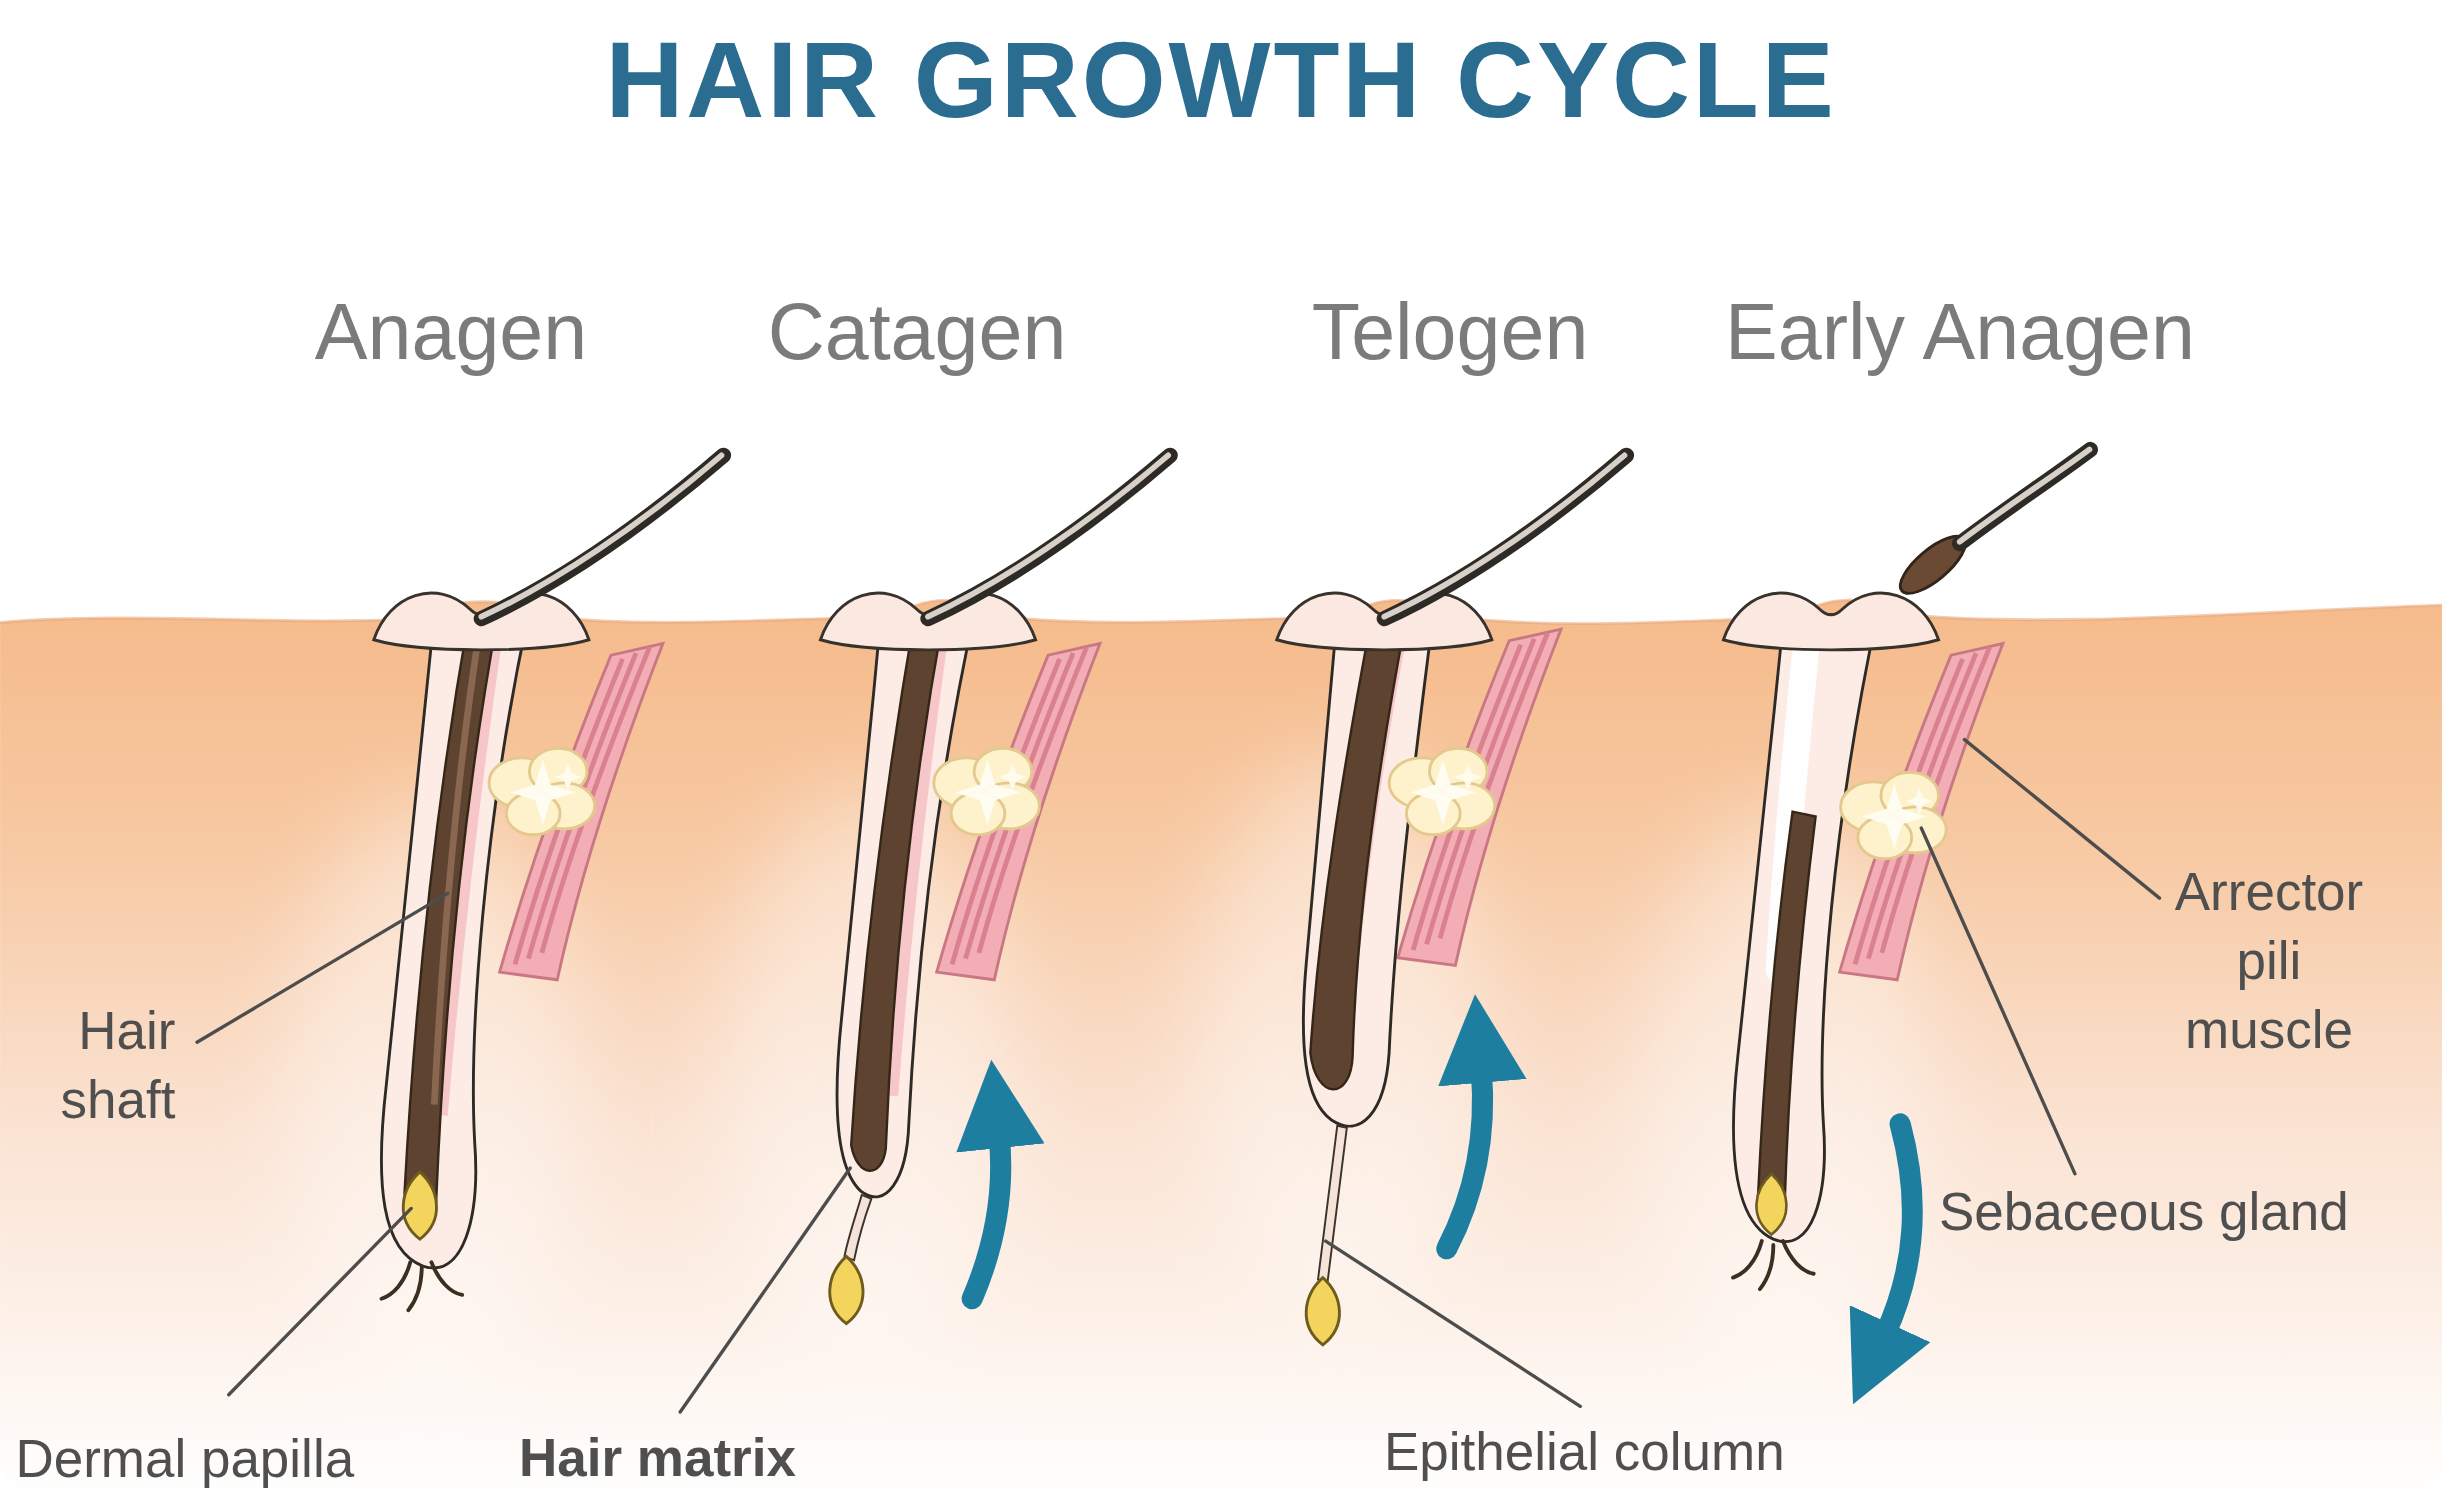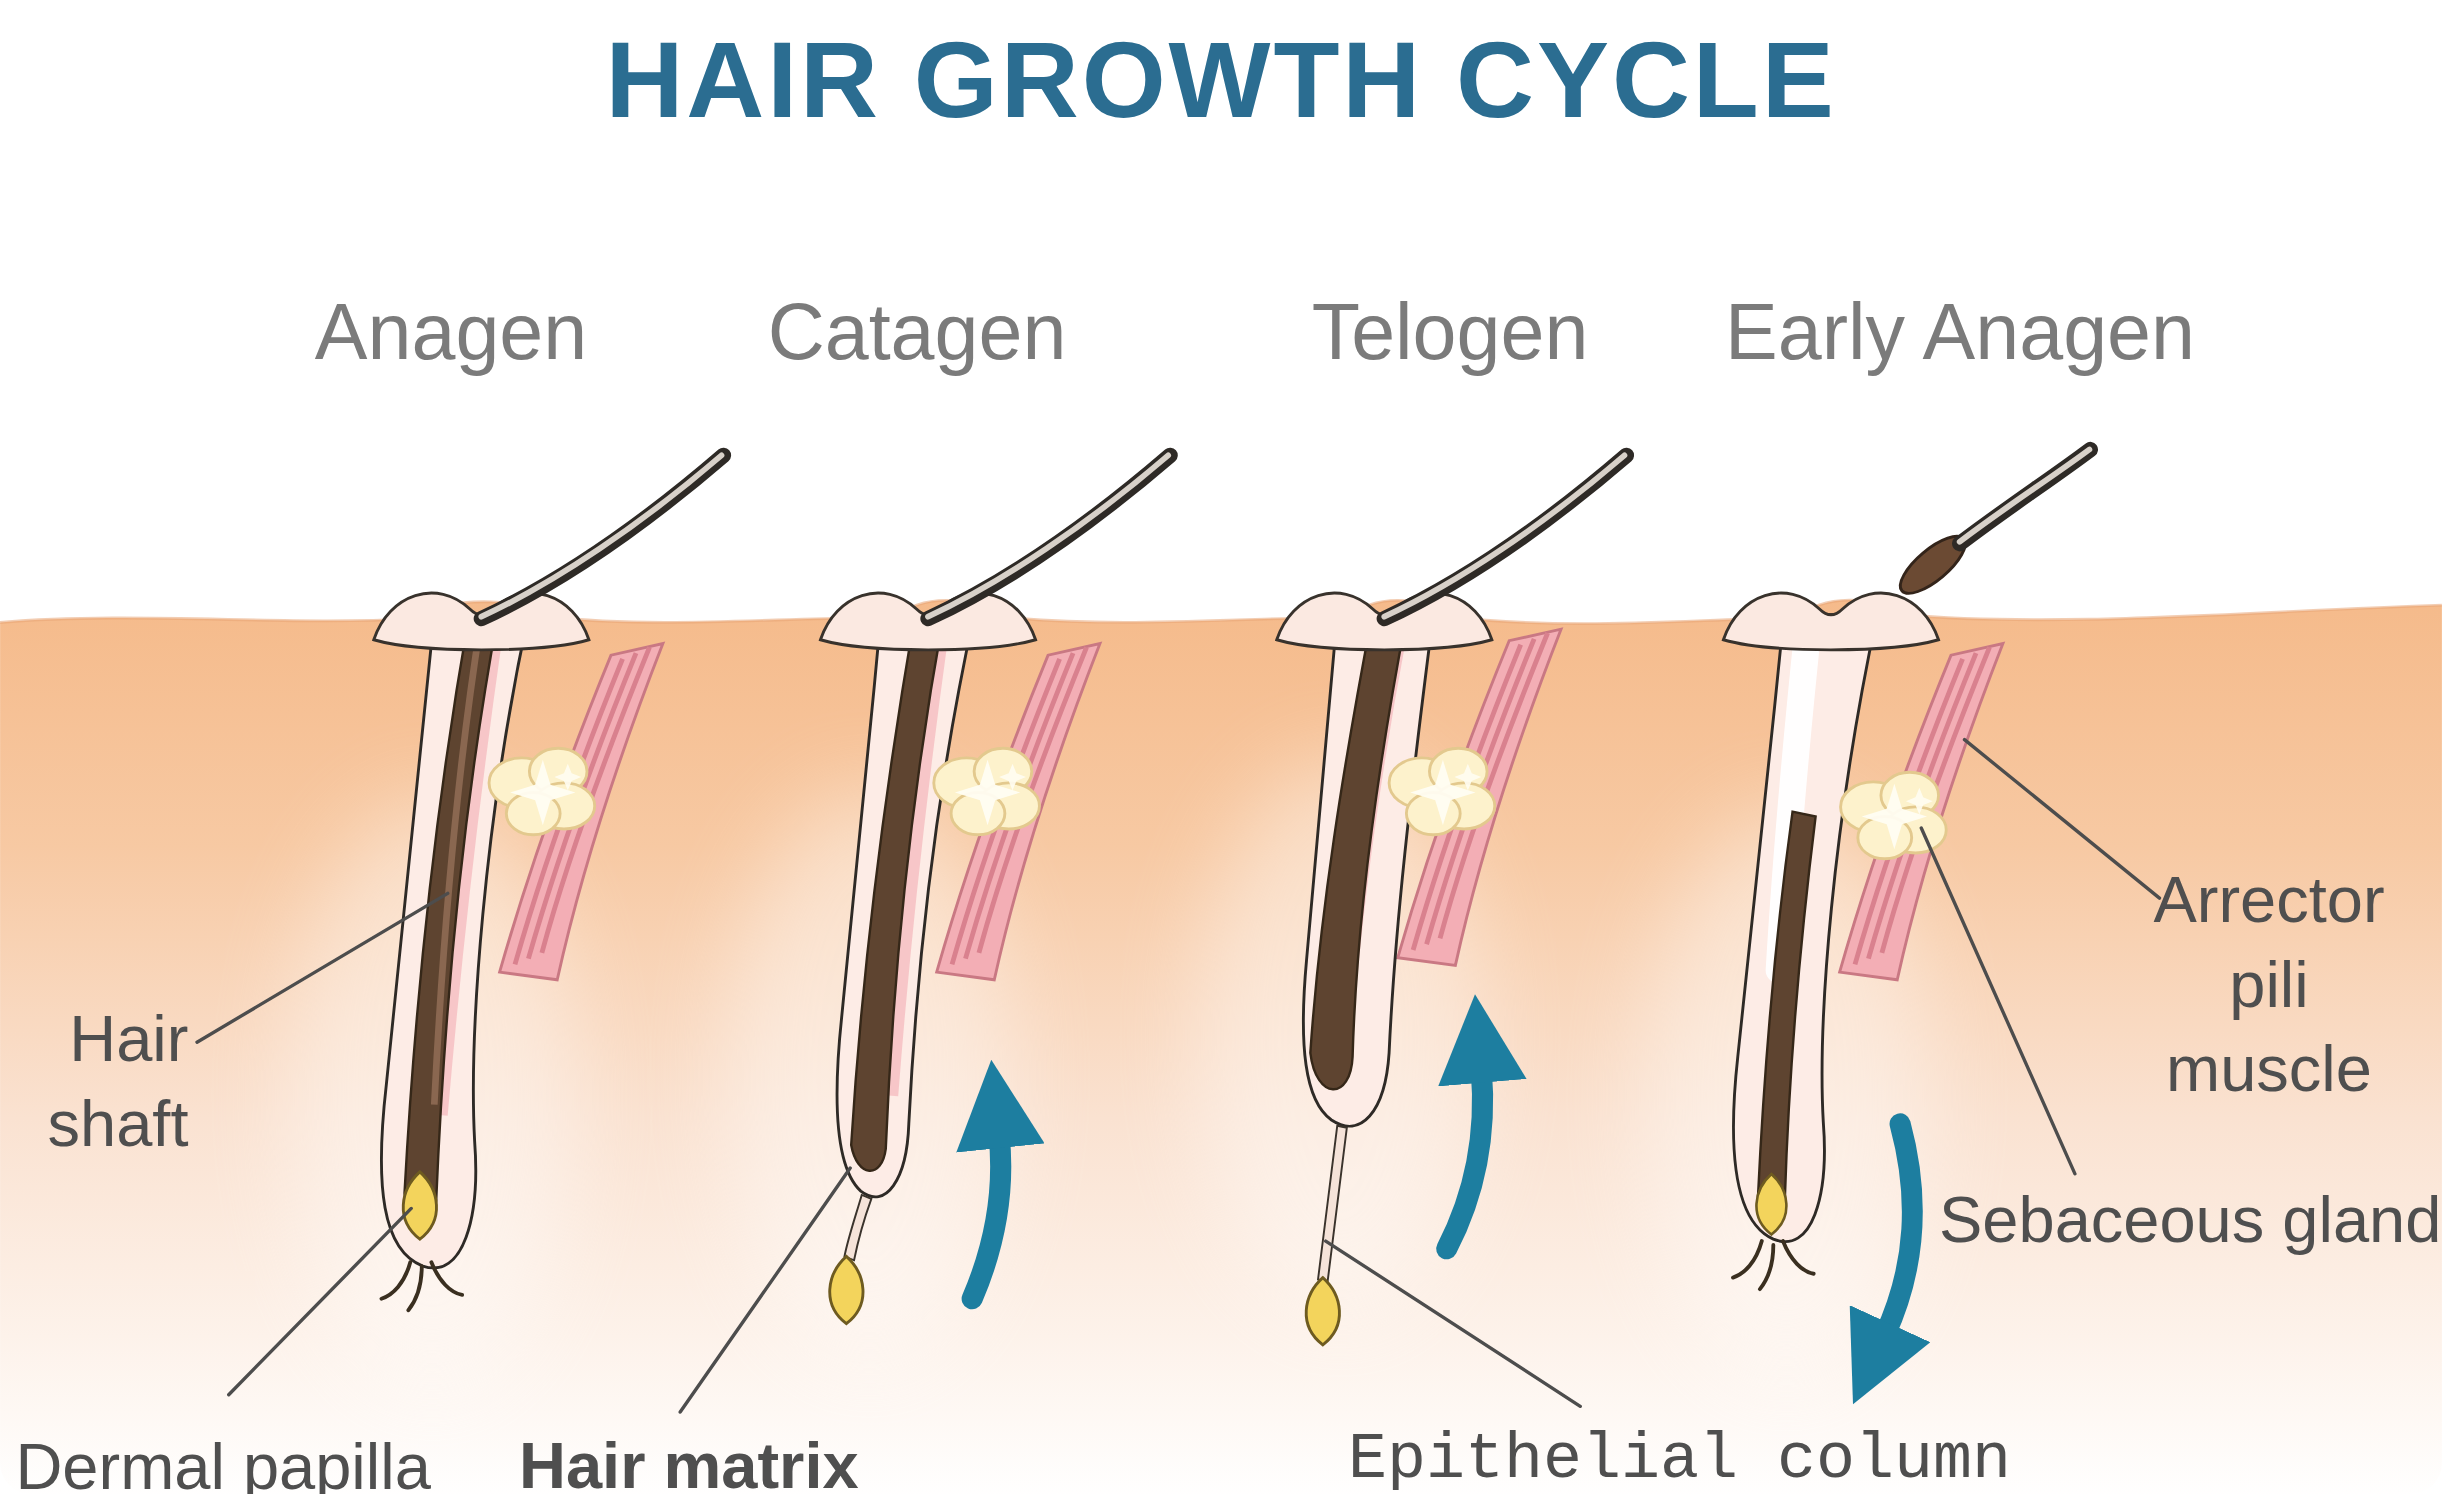--- a/index.html
+++ b/index.html
@@ -12,26 +12,26 @@
   .title{
     position:absolute;top:17.3px;left:0;width:100%;margin:0;text-align:center;
     font-size:108px;font-weight:700;letter-spacing:2.9px;color:#2b6d91;white-space:nowrap;
   }
   .stage{
     position:absolute;top:286px;transform:translateX(-50%);
     font-size:79px;font-weight:400;color:#7b7b7b;white-space:nowrap;
   }
   .stage.s0{left:451px}.stage.s1{left:917px}.stage.s2{left:1450px}.stage.s3{left:1960px}
   .note{
-    position:absolute;font-size:65px;color:#4f4f4f;line-height:1.3;white-space:pre-line;
+    position:absolute;font-size:53px;color:#4f4f4f;line-height:1.3;white-space:pre-line;
   }
   .note.hair-shaft{left:118px;top:997px;transform:translateX(-50%);text-align:right;}
   .note.dermal{left:15.4px;top:1401px;white-space:nowrap;margin-top:24px;}
   .note.matrix{left:519px;top:1424px;white-space:nowrap;font-weight:bold;}
-  .note.epithelial{left:1348px;top:1418px;white-space:nowrap;font-family:Liberation Mono, monospace;}
+  .note.epithelial{left:1384px;top:1418px;white-space:nowrap;}
   .note.arrector{left:2269px;top:858px;transform:translateX(-50%);text-align:center;}
   .note.sebaceous{left:1939px;top:1178px;white-space:nowrap;}
 </style>
 </head>
 <body>
 
 <div class="canvas">
 
   <svg class="art" viewBox="0 0 2542 1573" xmlns="http://www.w3.org/2000/svg">
     <defs>

